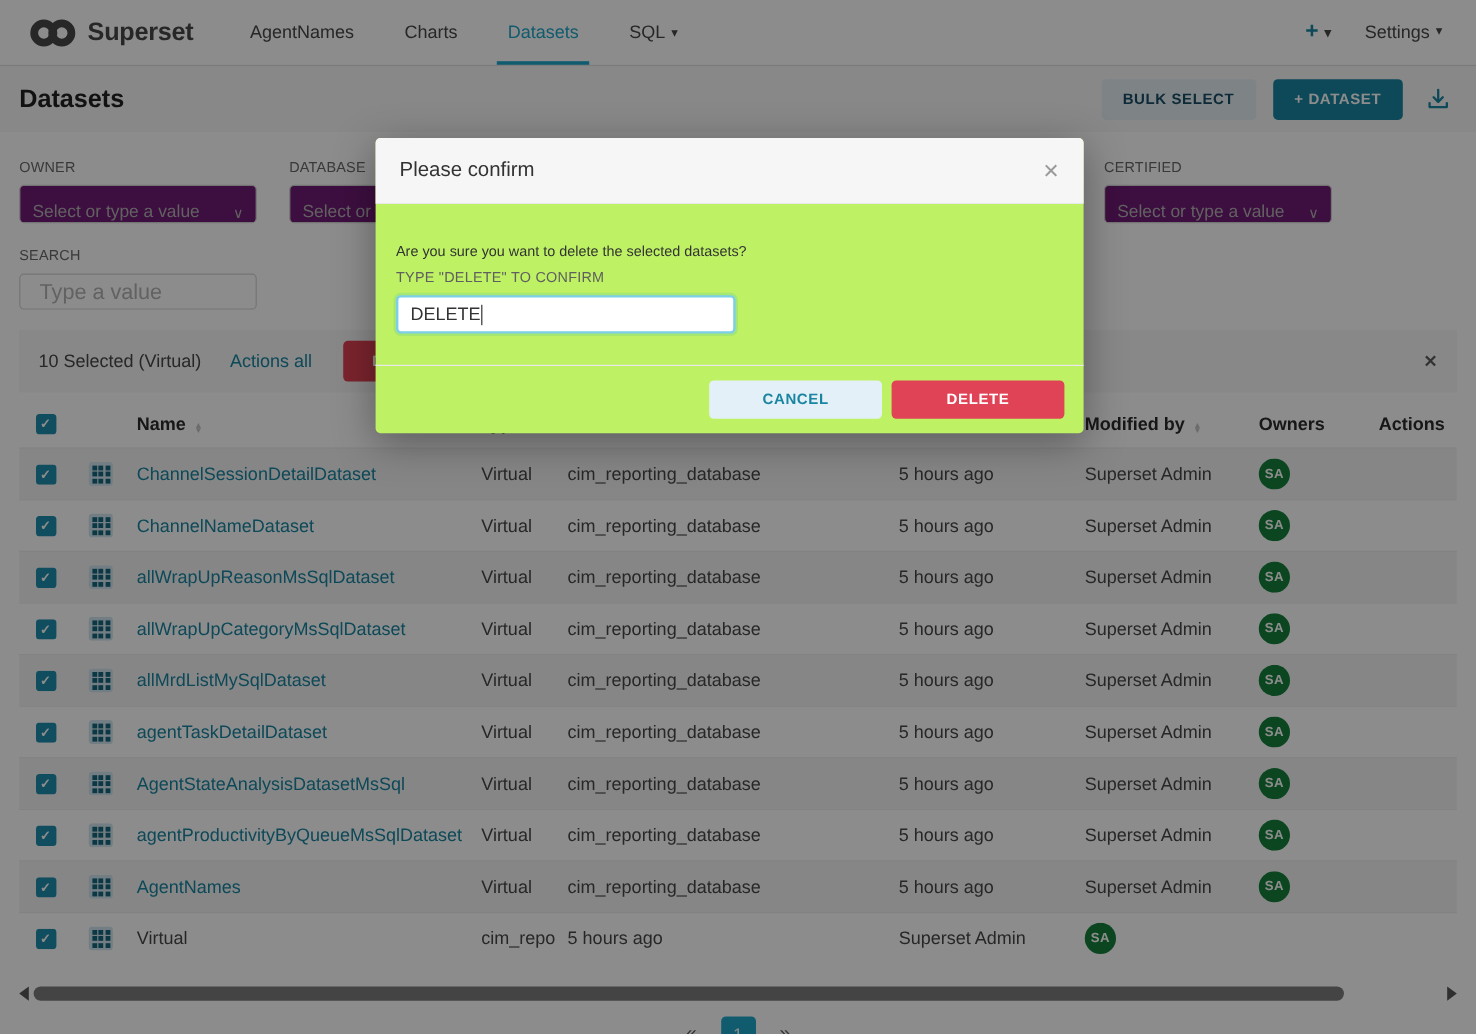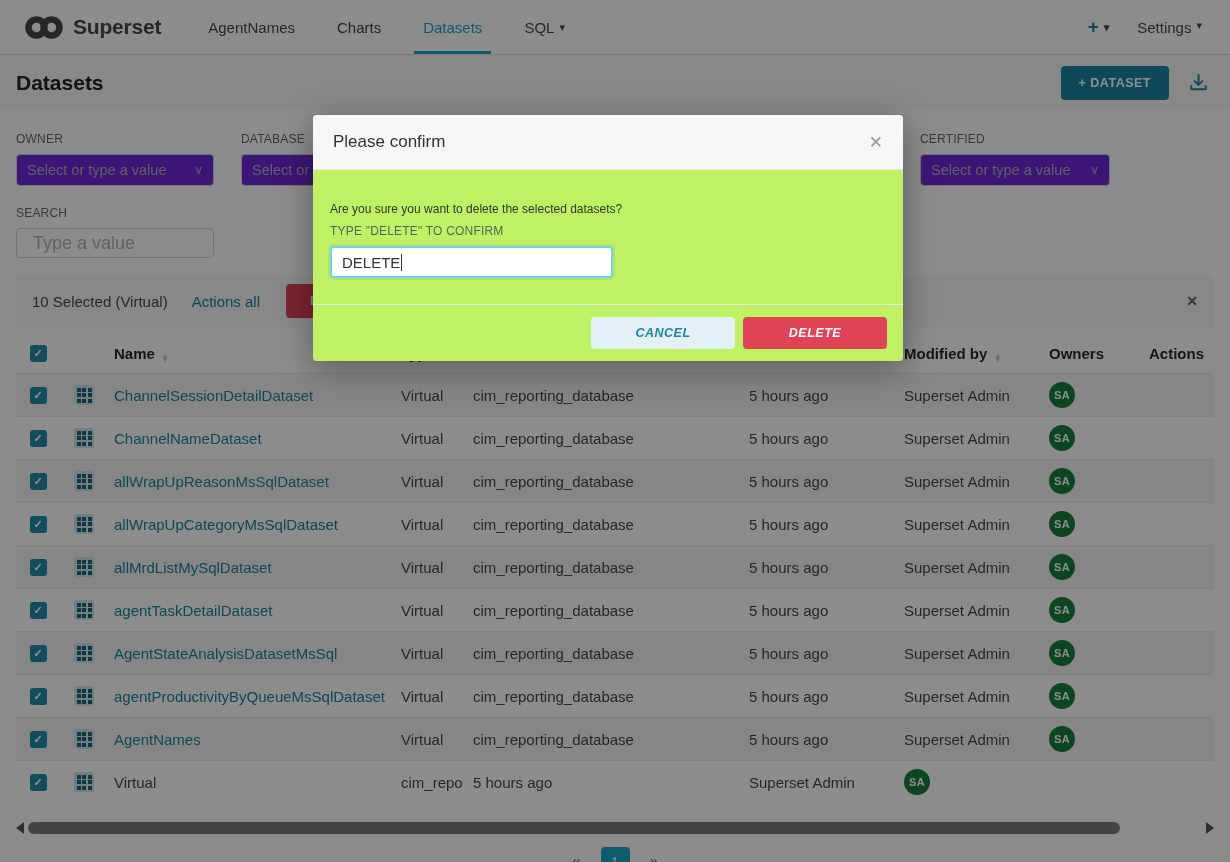--- a/index.html
+++ b/index.html
@@ -26,21 +26,21 @@
   .btn { border:none; border-radius:4px; font-family:inherit; font-weight:700; font-size:12.5px; letter-spacing:0.5px; padding:10px 18px; cursor:pointer; }
   .btn-secondary { background:#e6f0f5; color:#1a4d66; }
   .btn-primary { background:#1985a0; color:#fff; }
   .icon-btn { background:none; border:none; cursor:pointer; display:flex; align-items:center; padding:0 4px; }
 
   
   .filters { position:relative; padding:22px 16px 0; background:#fff; }
   .filters-row { display:flex; }
   .filter { width:198px; margin-right:27px; }
   .filter-label { font-size:12px; color:#696969; margin-bottom:8px; letter-spacing:0.2px; }
-  .select-box { height:32px; border:1px solid #d4d4d4; border-radius:4px; background:#6d28d9; display:flex; align-items:center; padding:0 10px; color:#b2b2b2; font-size:14.5px; cursor:pointer; }
+  .select-box { height:32px; border:1px solid #d4d4d4; border-radius:4px; background:#701a75; display:flex; align-items:flex-end; padding:0 10px; color:#b2b2b2; font-size:14.5px; cursor:pointer; }
   .select-box .chevron { margin-left:auto; color:#b0b0b0; font-size:12px; }
   .filter-certified { position:absolute; left:920px; top:22px; width:190px; }
   .search-row { margin-top:20px; }
   .search-box { width:198px; height:30px; border:1px solid #d4d4d4; border-radius:4px; display:flex; align-items:center; padding:0 9px; background:#fff; }
   .search-box input { border:none; outline:none; flex:1; font-family:inherit; font-size:18px; color:#484848; margin-left:7px; background:transparent; }
   .search-box input::placeholder { color:#b2b2b2; }
 
   
   .bulk-bar { margin:17px 16px 6px; background:#f7f7f7; height:52px; display:flex; align-items:center; padding:0 16px; position:relative; }
   .bulk-text { font-size:15px; color:#484848; }
@@ -82,21 +82,21 @@
   .modal { position:absolute; left:313px; top:115px; width:590px; background:#bef264; border-radius:4px; box-shadow:0 8px 34px rgba(0,0,0,0.35); z-index:60; }
   .modal-header { background:#f6f6f6; border-bottom:1px solid #e8e8e8; padding:17px 20px; display:flex; align-items:center; border-radius:4px 4px 0 0; }
   .modal-title { font-size:17px; color:#333; font-weight:500; }
   .modal-close { margin-left:auto; background:none; border:none; color:#9a9a9a; font-size:17px; cursor:pointer; line-height:1; }
   .modal-body { padding:32px 17px 26px; }
   .modal-message { font-size:12px; color:#333; margin-bottom:8px; }
   .confirm-label { font-size:12px; color:#5f5f5f; margin-bottom:8px; letter-spacing:0.2px; }
   .confirm-input { width:283px; height:32px; border:2px solid #7bd0e8; box-shadow:0 0 0 2px rgba(32,167,201,0.15); border-radius:4px; display:flex; align-items:center; padding:0 10px; font-size:15px; color:#333; background:#fff; }
   .text-caret { display:inline-block; width:1px; height:17px; background:#333; margin-left:1px; }
   .modal-footer { border-top:1px solid #e8e8e8; padding:12px 16px; display:flex; justify-content:flex-end; gap:8px; }
-  .btn-modal { min-width:144px; padding:9px 6px;font-style:italic; }
+  .btn-modal { min-width:144px; padding:9px 6px; }
   .btn-cancel { background:#e3f0f7; color:#1985a0; }
   .btn-delete { background:#e04355; color:#fff; }
 </style>
 </head>
 <body>
 
 <div class="navbar">
   <div class="brand">
     <svg width="40" height="27" viewBox="0 0 40 27">
       <circle cx="12.5" cy="13.5" r="8" fill="none" stroke="#484848" stroke-width="6.5"></circle>
@@ -127,20 +127,21 @@
     <div class="settings-btn">
         <span>Settings</span>
         <span class="nav-caret">▾</span>
       </div>
   </div>
 </div>
 
 <div class="page-header">
   <span class="page-title">Datasets</span>
   <div class="header-actions">
+    <button class="btn btn-secondary">BULK SELECT</button>
     <button class="btn btn-primary">+ DATASET</button>
     <button class="icon-btn">
       <svg width="23" height="23" viewBox="0 0 24 24" fill="none" stroke="#1985a0" stroke-width="2" stroke-linecap="round" stroke-linejoin="round">
         <path d="M12 4v10"></path>
           <path d="M8 10.5l4 4 4-4"></path>
           <path d="M4.5 15.5v3.5h15v-3.5"></path>
       </svg>
     </button>
   </div>
 </div>

